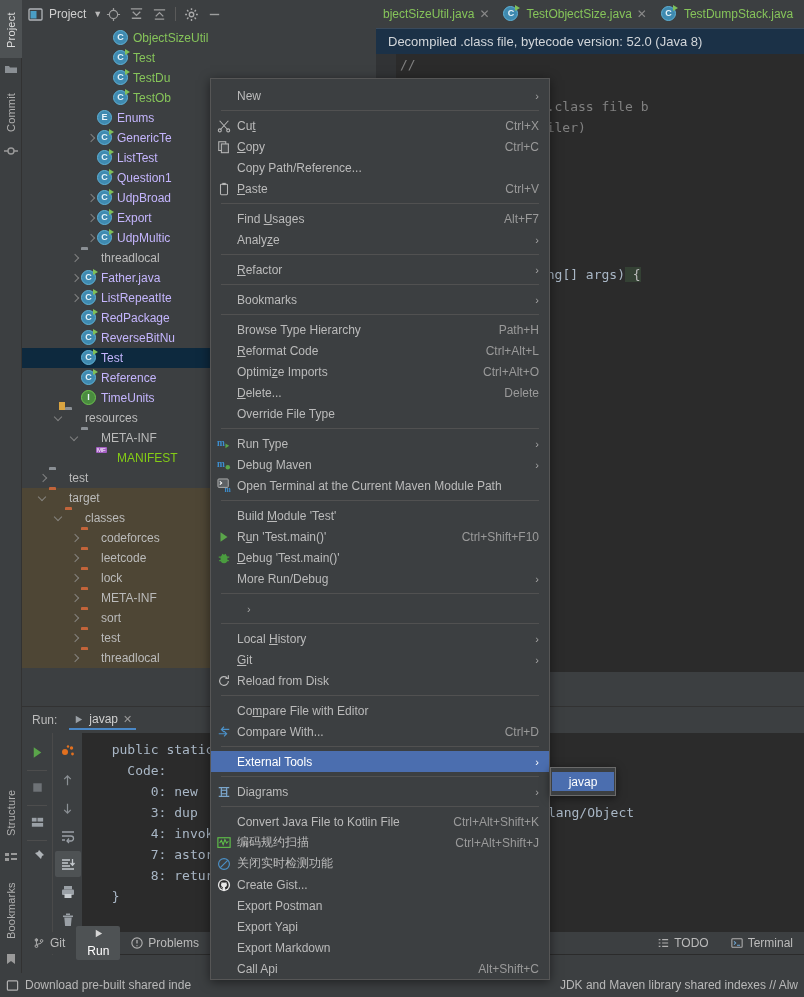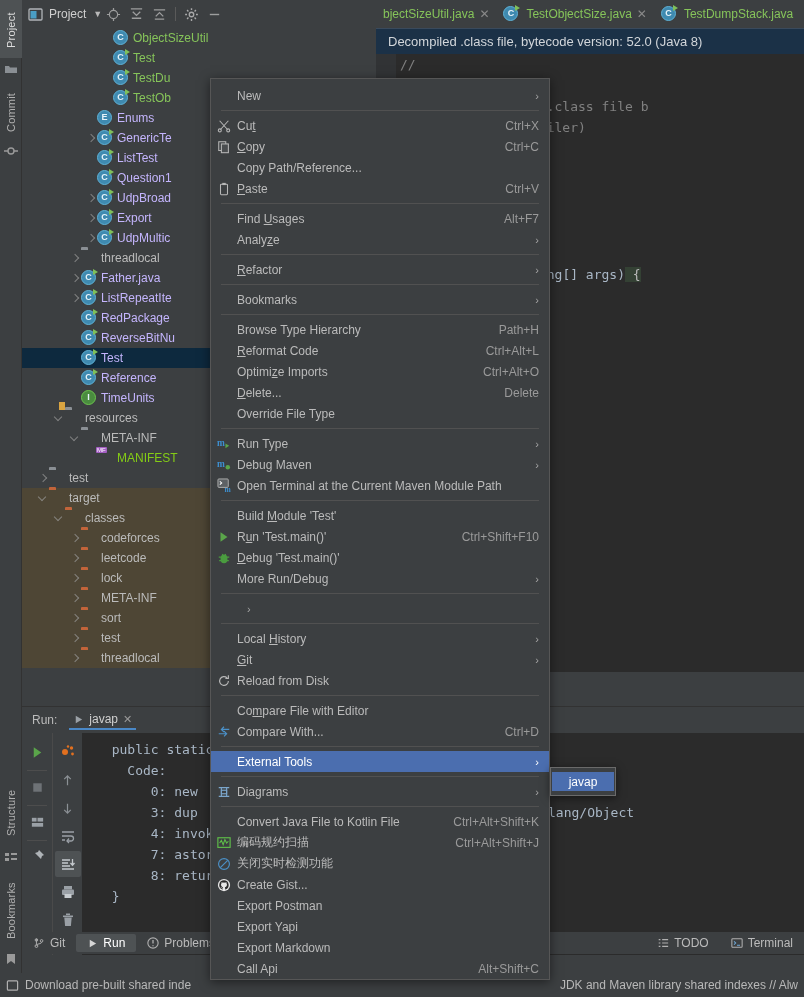--- a/index.html
+++ b/index.html
@@ -115,21 +115,21 @@
     flex: 1; background: #2b2b2b; color: #a9b7c6;
     font-family: "DejaVu Sans Mono", monospace; font-size: 13px;
     line-height: 21px; padding: 6px 0 0 14px; overflow: hidden; white-space: pre;
   }
 
   .run-bottom-tabs {
     position: absolute; left: 0; bottom: 27px; width: 782px; height: 22px;
     display: flex; align-items: center; gap: 0; background: #3c3f41;
   }
   .btab { display:flex; align-items:center; gap:5px; padding: 2px 11px; font-size: 12px; color: #bbbbbb; }
-  .btab.active { background: #4e5254; color: #ffffff; border-radius: 2px; }
+  .btab.active { background: #4e5254; color: #ffffff; border-radius: 2px; flex-direction: column; }
   .btab.right { margin-left: auto; }
 
   .statusbar {
     position: absolute; left: 0; bottom: 0; width: 804px; height: 24px;
     background: #3c3f41; display: flex; align-items: center; font-size: 12px; color: #b8b8b8;
   }
   .status-left { display:flex; align-items:center; gap:6px; padding-left: 6px; }
   .status-right { margin-left: auto; padding-right: 6px; white-space: nowrap; overflow: hidden; }
 
   

